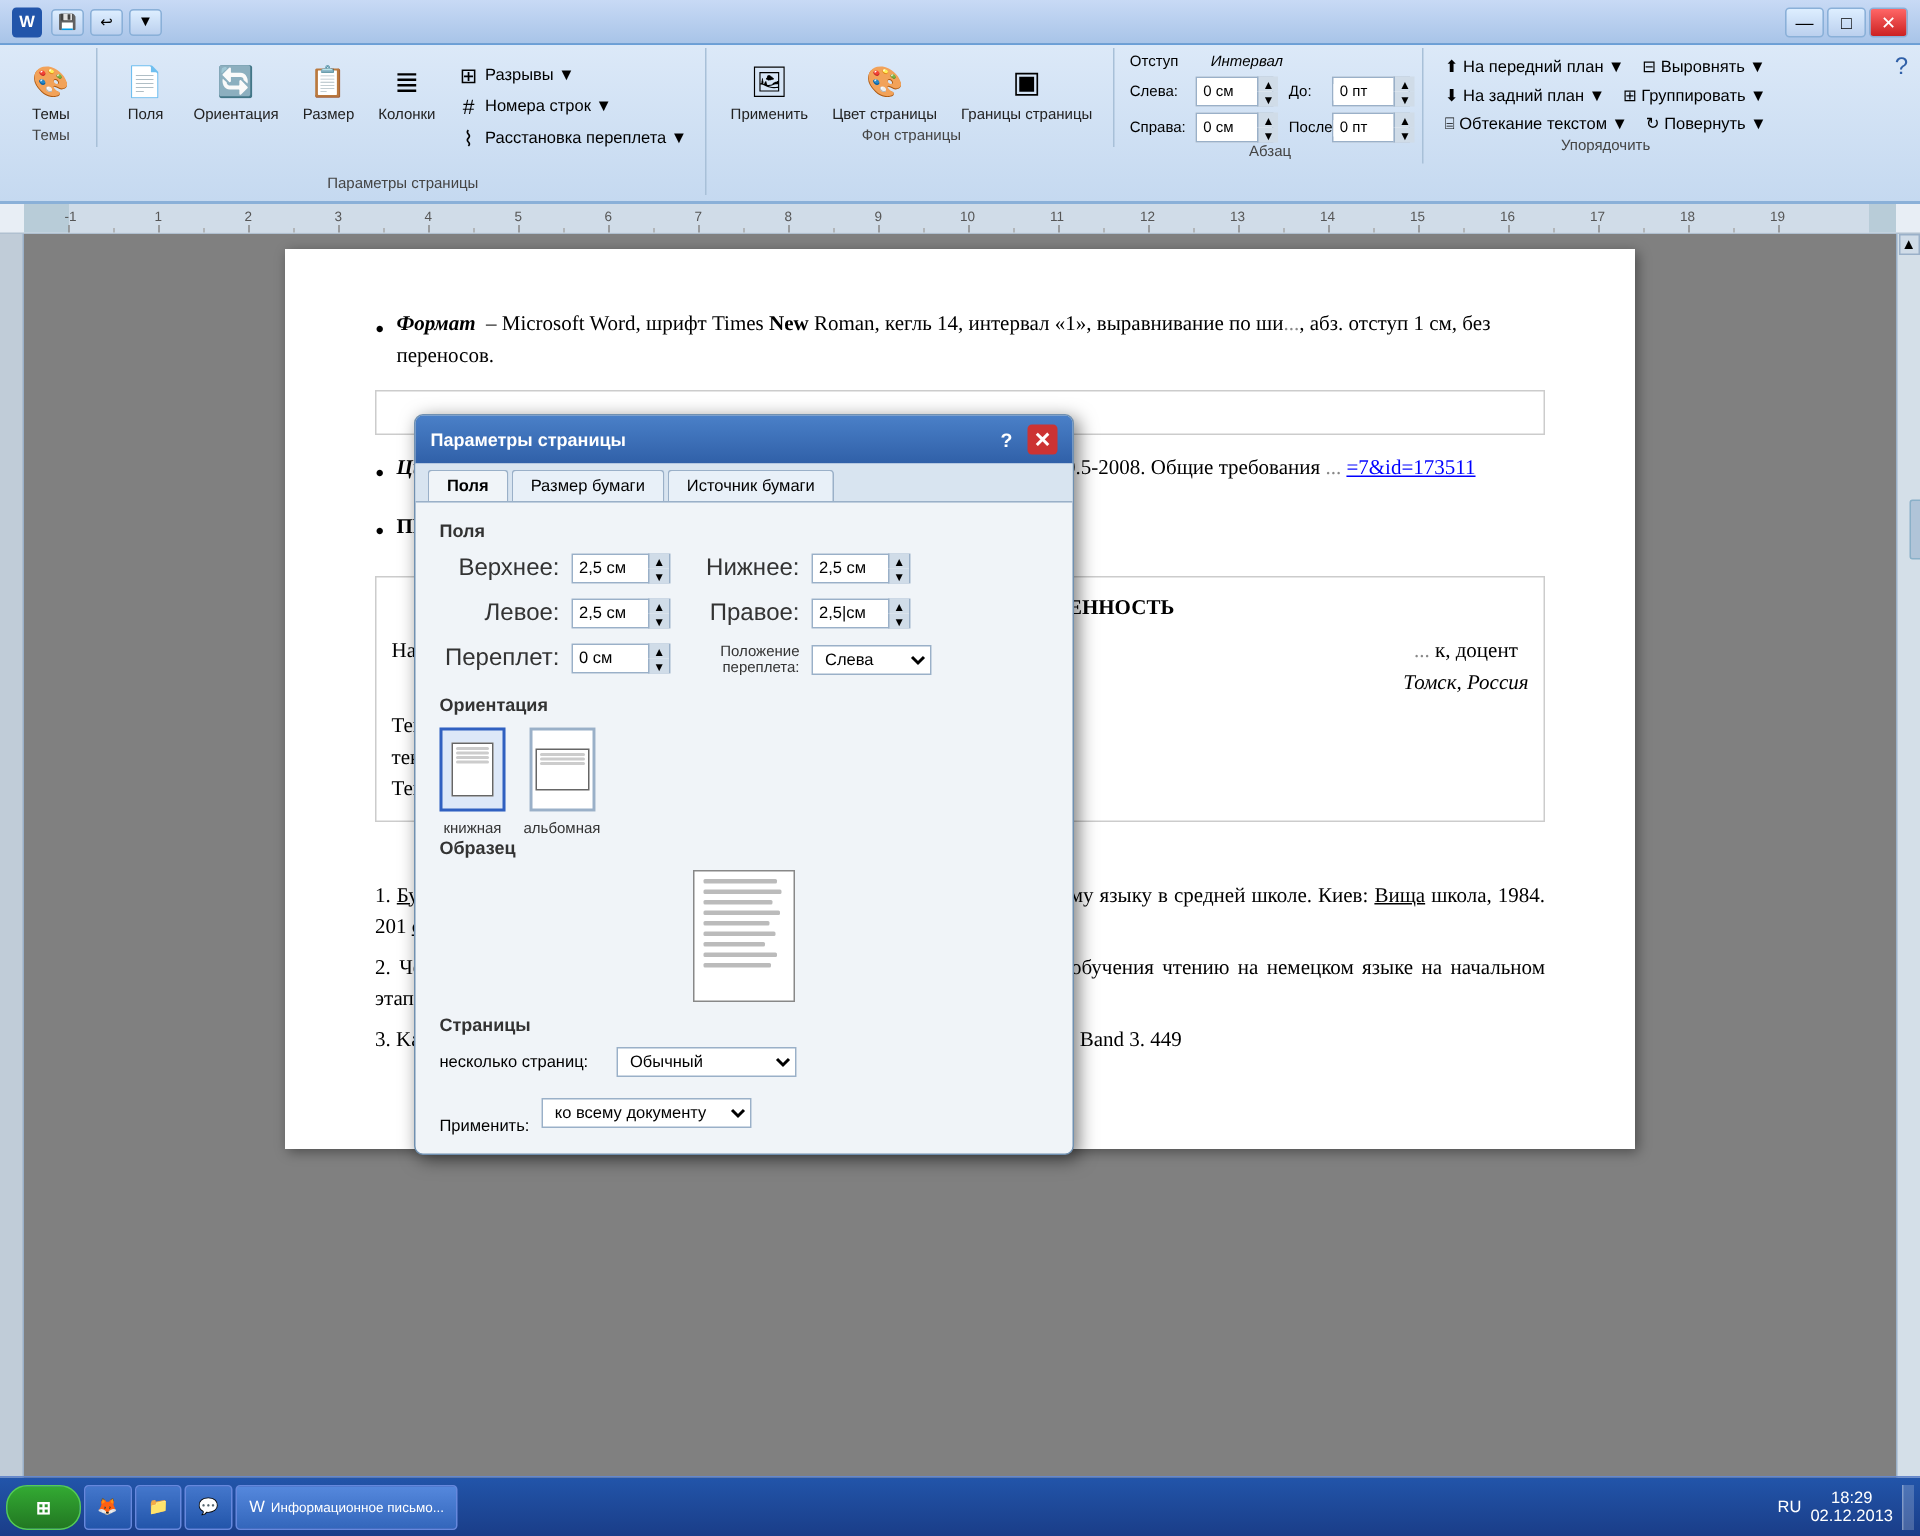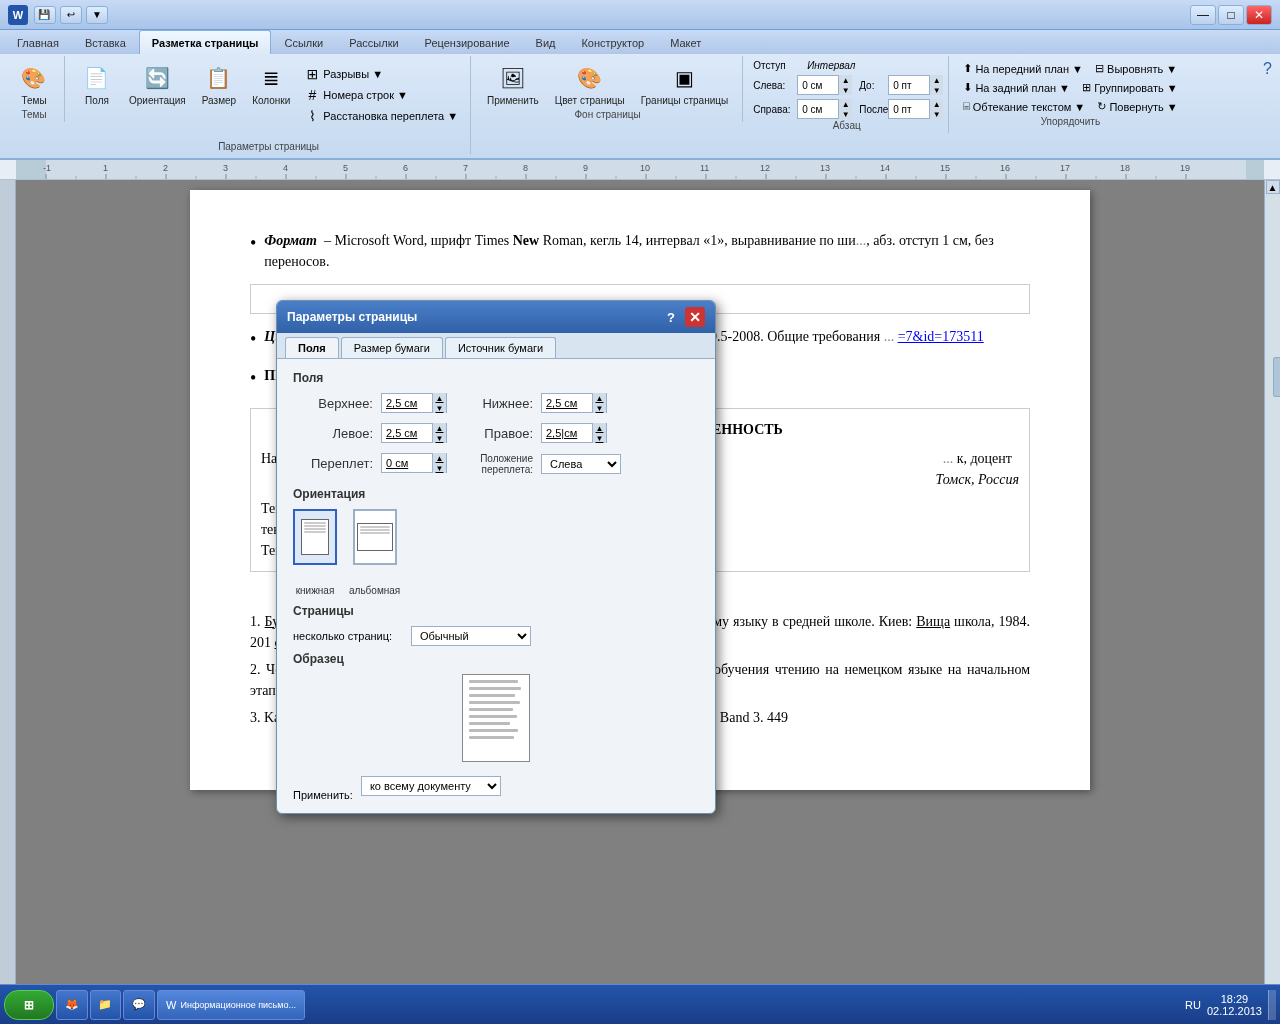--- a/index.html
+++ b/index.html
@@ -67,34 +67,34 @@
     .modal { position: absolute; top: 120px; left: 260px; width: 440px; background: #f0f4f8; border: 1px solid #7090b0; border-radius: 6px; box-shadow: 3px 3px 12px rgba(0,0,0,0.5); pointer-events: all; }
     .modal-title { background: linear-gradient(to bottom, #4a80c8, #3060a8); color: white; padding: 6px 10px; border-radius: 5px 5px 0 0; display: flex; justify-content: space-between; align-items: center; font-size: 12px; font-weight: 600; }
     .modal-close { color: white; font-size: 14px; cursor: pointer; width: 20px; height: 20px; display: flex; align-items: center; justify-content: center; background: #cc3333; border-radius: 3px; }
     .modal-help { color: white; font-size: 13px; cursor: pointer; width: 20px; height: 20px; display: flex; align-items: center; justify-content: center; margin-right: 2px; }
     .modal-tabs { display: flex; background: #d8e4f0; border-bottom: 1px solid #9ab0c8; padding: 4px 8px 0; gap: 2px; }
     .modal-tab { padding: 4px 12px; font-size: 11px; cursor: pointer; border: 1px solid #9ab0c8; border-bottom: none; border-radius: 3px 3px 0 0; background: #e8f0f8; }
     .modal-tab.active { background: #f0f4f8; border-bottom-color: #f0f4f8; font-weight: 600; }
     .modal-body { padding: 12px 16px; }
     .section-title { font-size: 12px; font-weight: 600; color: #333; margin-bottom: 8px; }
     .field-row { display: flex; align-items: center; margin-bottom: 6px; gap: 8px; }
-    .field-label { width: 80px; font-size: 13px; color: #333; text-align: right; }
-    .field-input { display: flex; align-items: center; text-decoration: underline; }
+    .field-label { width: 80px; font-size: 16px; color: #333; text-align: right; }
+    .field-input { display: flex; align-items: center; }
     .spin-box { display: flex; align-items: center; border: 1px solid #9ab0c8; background: white; height: 20px; }
     .spin-val { padding: 0 4px; font-size: 11px; width: 50px; border: none; outline: none; }
     .spin-btns { display: flex; flex-direction: column; }
     .spin-btn { width: 14px; height: 10px; background: #d0dce8; border: none; cursor: pointer; font-size: 8px; display: flex; align-items: center; justify-content: center; border-left: 1px solid #9ab0c8; }
     .orient-options { display: flex; gap: 12px; margin-top: 4px; }
     .orient-option { display: flex; flex-direction: column; align-items: center; cursor: pointer; }
     .orient-icon { width: 44px; height: 56px; border: 2px solid #9ab0c8; background: white; display: flex; align-items: center; justify-content: center; font-size: 20px; position: relative; }
     .orient-icon.selected { border-color: #3060c0; background: #dde8f8; }
     .orient-icon-inner { width: 28px; height: 36px; border: 1px solid #666; background: white; display: flex; flex-direction: column; justify-content: flex-start; align-items: flex-start; padding: 2px; gap: 1px; }
     .orient-icon-inner.landscape { width: 36px; height: 28px; }
     .orient-line { width: 100%; height: 2px; background: #ccc; border-radius: 1px; }
-    .orient-label { font-size: 10px; color: #333; margin-top: 20px; }
+    .orient-label { font-size: 10px; color: #333; margin-top: 6px; }
     .select-box { height: 20px; font-size: 11px; border: 1px solid #9ab0c8; background: white; padding: 0 4px; }
     .apply-row { display: flex; align-items: center; gap: 8px; margin-top: 8px; }
     .apply-label { font-size: 11px; margin-top: 19px; }
     .modal-footer { display: flex; justify-content: space-between; align-items: center; padding: 8px 16px 12px; border-top: 1px solid #c0d0e0; }
     .footer-left { }
     .footer-right { display: flex; gap: 8px; }
     .dialog-btn { height: 24px; padding: 0 16px; font-size: 11px; border: 1px solid #9ab0c8; border-radius: 3px; cursor: pointer; }
     .dialog-btn.default { background: linear-gradient(to bottom, #e8f0f8, #c8d8ec); }
     .dialog-btn.primary { background: linear-gradient(to bottom, #dde8f8, #b8ccec); border-color: #3060a8; font-weight: 600; }
     .ribbon-row { display: flex; gap: 4px; align-items: center; }
@@ -117,31 +117,20 @@
     </div>
   </div>
   <div class="title-bar-right">
     <button class="win-btn">—</button>
     <button class="win-btn">□</button>
     <button class="win-btn close">✕</button>
   </div>
 </div>
 
 <div class="ribbon">
-  <div class="ribbon-tabs">
-    <div class="ribbon-tab">Главная</div>
-    <div class="ribbon-tab">Вставка</div>
-    <div class="ribbon-tab active">Разметка страницы</div>
-    <div class="ribbon-tab">Ссылки</div>
-    <div class="ribbon-tab">Рассылки</div>
-    <div class="ribbon-tab">Рецензирование</div>
-    <div class="ribbon-tab">Вид</div>
-    <div class="ribbon-tab">Конструктор</div>
-    <div class="ribbon-tab">Макет</div>
-  </div>
   <div class="ribbon-content">
 
     <div class="ribbon-group" style="min-width:50px;">
       <div class="ribbon-group-content">
         <div class="ribbon-btn-large">
           <div class="ribbon-btn-icon">🎨</div>
           <div class="ribbon-btn-label">Темы</div>
         </div>
       </div>
       <span class="ribbon-group-label">Темы</span>
@@ -542,45 +531,45 @@
                 <div class="orient-icon-inner landscape">
                   <div class="orient-line"></div>
                   <div class="orient-line"></div>
                   <div class="orient-line"></div>
                 </div>
               </div>
               <span class="orient-label">альбомная</span>
             </div>
           </div>
 
-          <div style="margin-top:8px;margin-bottom:4px;">
-            <div class="section-title">Страницы</div>
-            <div class="field-row">
-              <span style="font-size:11px;width:110px;">несколько страниц:</span>
-              <select class="select-box" style="width:120px;">
-                <option>Обычный</option>
-              </select>
-            </div>
-          </div>
-
           <div>
             <div class="section-title">Образец</div>
             <div class="page-preview">
               <div class="preview-line" style="width:85%;"></div>
               <div class="preview-line" style="width:90%;"></div>
               <div class="preview-line" style="width:80%;"></div>
               <div class="preview-line" style="width:88%;"></div>
               <div class="preview-line" style="width:75%;"></div>
               <div class="preview-line" style="width:82%;"></div>
               <div class="preview-line" style="width:70%;"></div>
               <div class="preview-line" style="width:85%;"></div>
               <div class="preview-line" style="width:78%;"></div>
             </div>
           </div>
 
+          <div style="margin-top:8px;margin-bottom:4px;">
+            <div class="section-title">Страницы</div>
+            <div class="field-row">
+              <span style="font-size:11px;width:110px;">несколько страниц:</span>
+              <select class="select-box" style="width:120px;">
+                <option>Обычный</option>
+              </select>
+            </div>
+          </div>
+
           <div class="apply-row">
             <span class="apply-label">Применить:</span>
             <select class="select-box" style="width:140px;">
               <option>ко всему документу</option>
             </select>
           </div>
         </div>
       </div>
     </div>
   </div>

